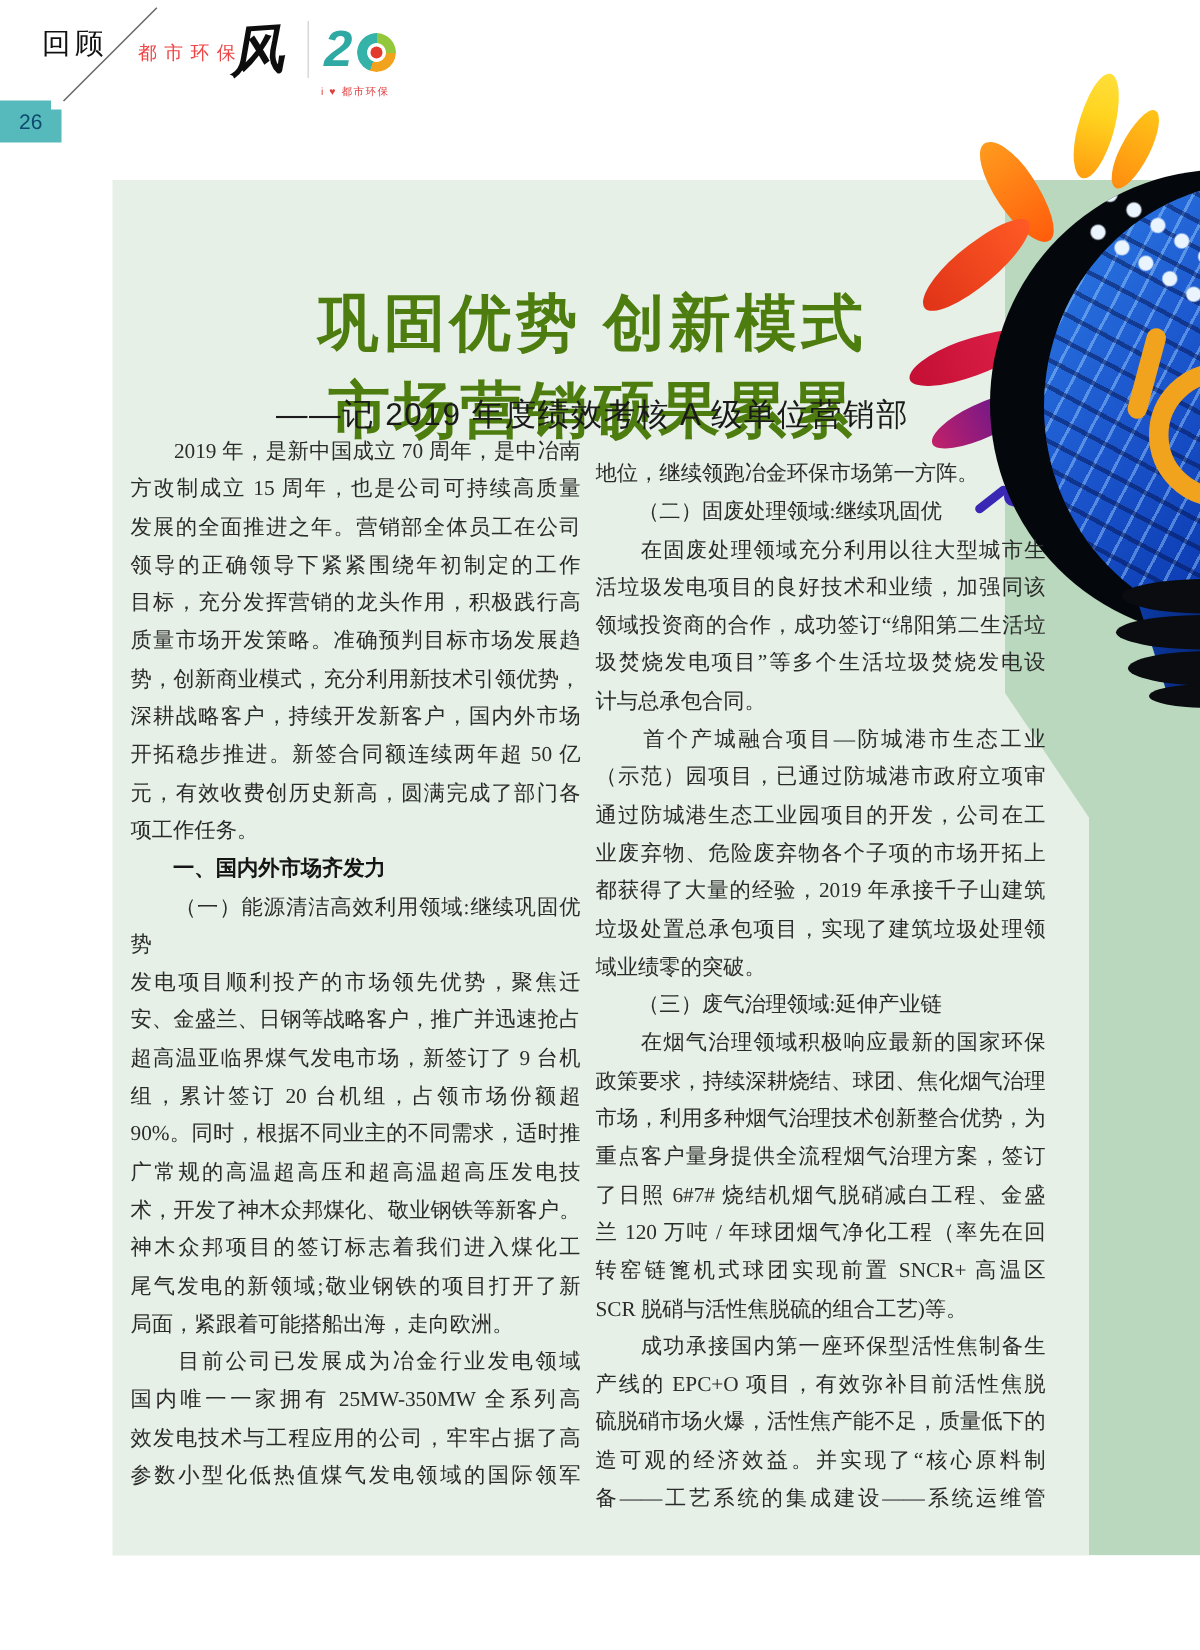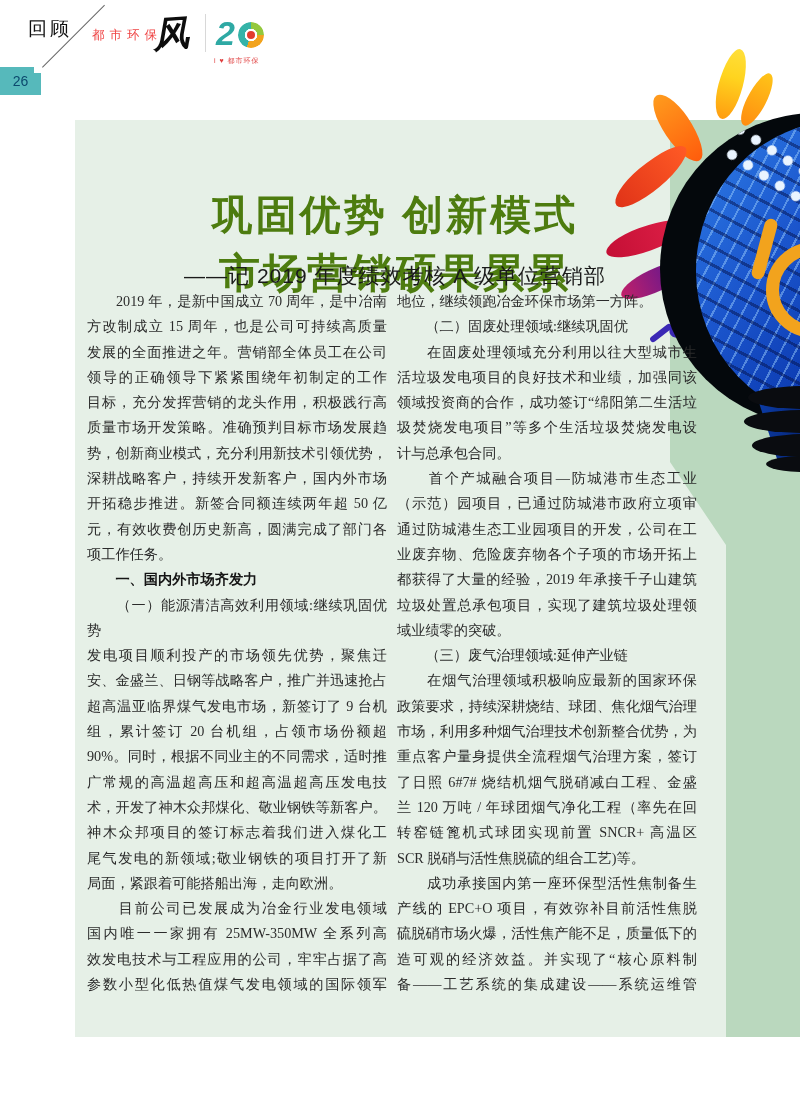--- a/index.html
+++ b/index.html
@@ -41,21 +41,21 @@
   .title-block{position:absolute;left:85px;top:142px;width:620px;text-align:center;
         font-family:"Liberation Sans",sans-serif;color:#4d7c0f;margin-top:44px;}
   .title-line{font-size:41px;font-weight:800;letter-spacing:3px;line-height:58px;}
   .subtitle{position:absolute;left:85px;top:262px;width:620px;text-align:center;
         font-size:21px;font-weight:500;letter-spacing:1px;color:#1a1a1a;
         font-family:"Liberation Sans",sans-serif;}
 
   
   .col{position:absolute;top:289px;width:300px;}
   .col-left{left:87px;}
-  .col-right{left:397px;}
+  .col-right{left:397px;margin-top:15px;}
   .tl{height:25.3px;line-height:25.3px;font-size:14.2px;color:#2b2b2b;
       text-align:justify;text-align-last:justify;overflow:hidden;}
   .tl.e{text-align-last:left;}
   .tl.h{text-align-last:left;font-weight:bold;font-family:"Liberation Sans",sans-serif;
         color:#151515;}
 
   
   .stroke{position:absolute;border-radius:45% 55% 50% 50%/50% 50% 50% 50%;}
   .st-ya{left:695px;top:72px;width:72px;height:24px;transform:rotate(-75deg);
         background:linear-gradient(90deg,#ff9d10,#ffd41f 60%,#ffdf3a);}

